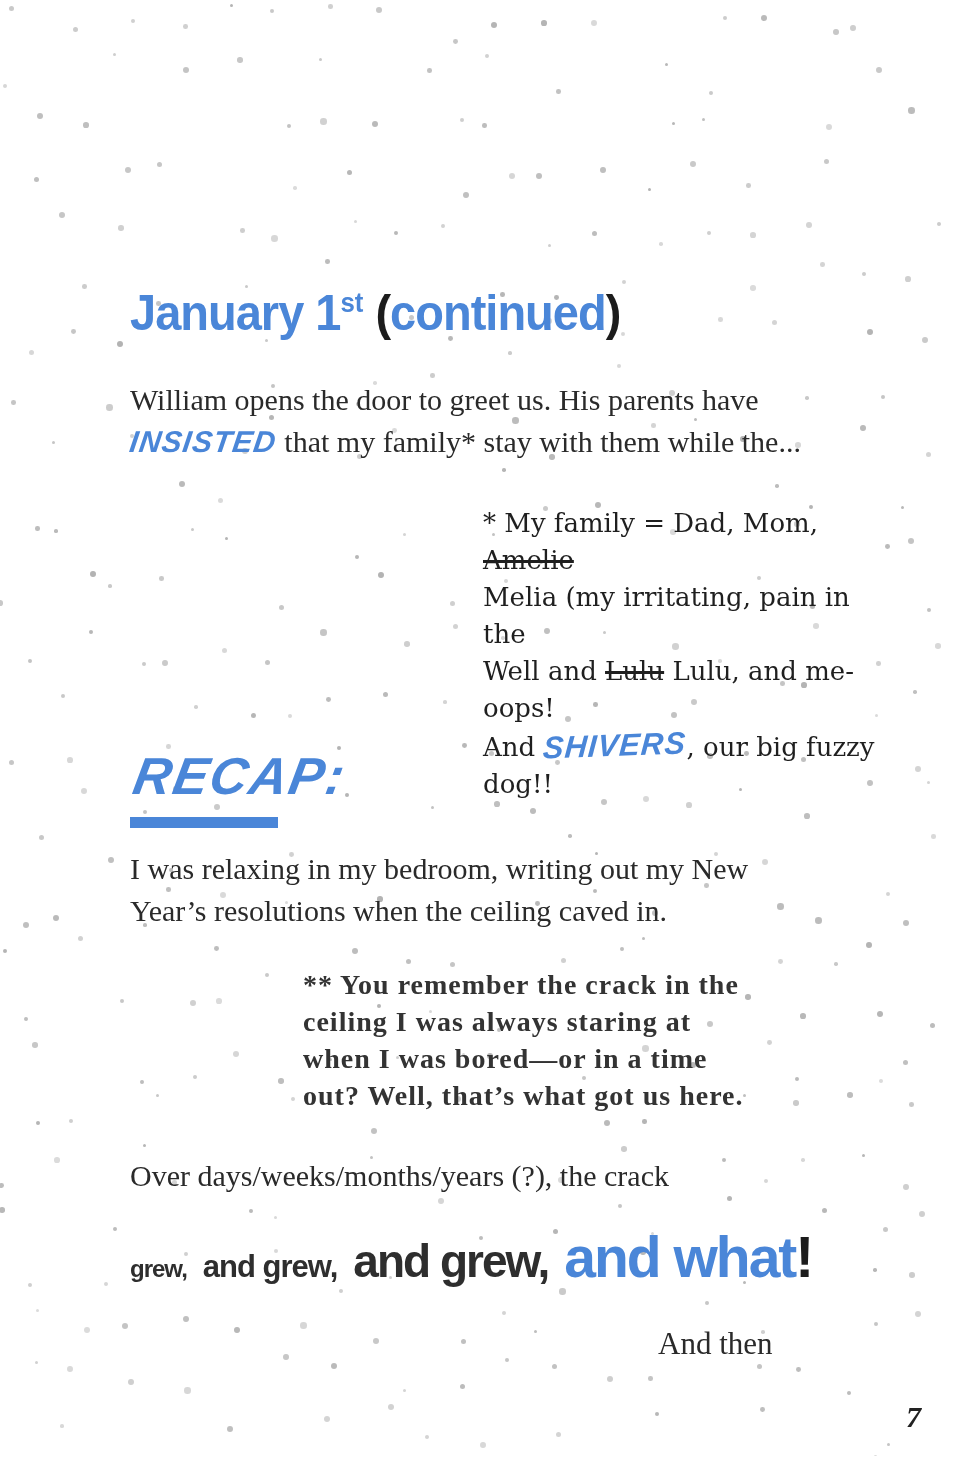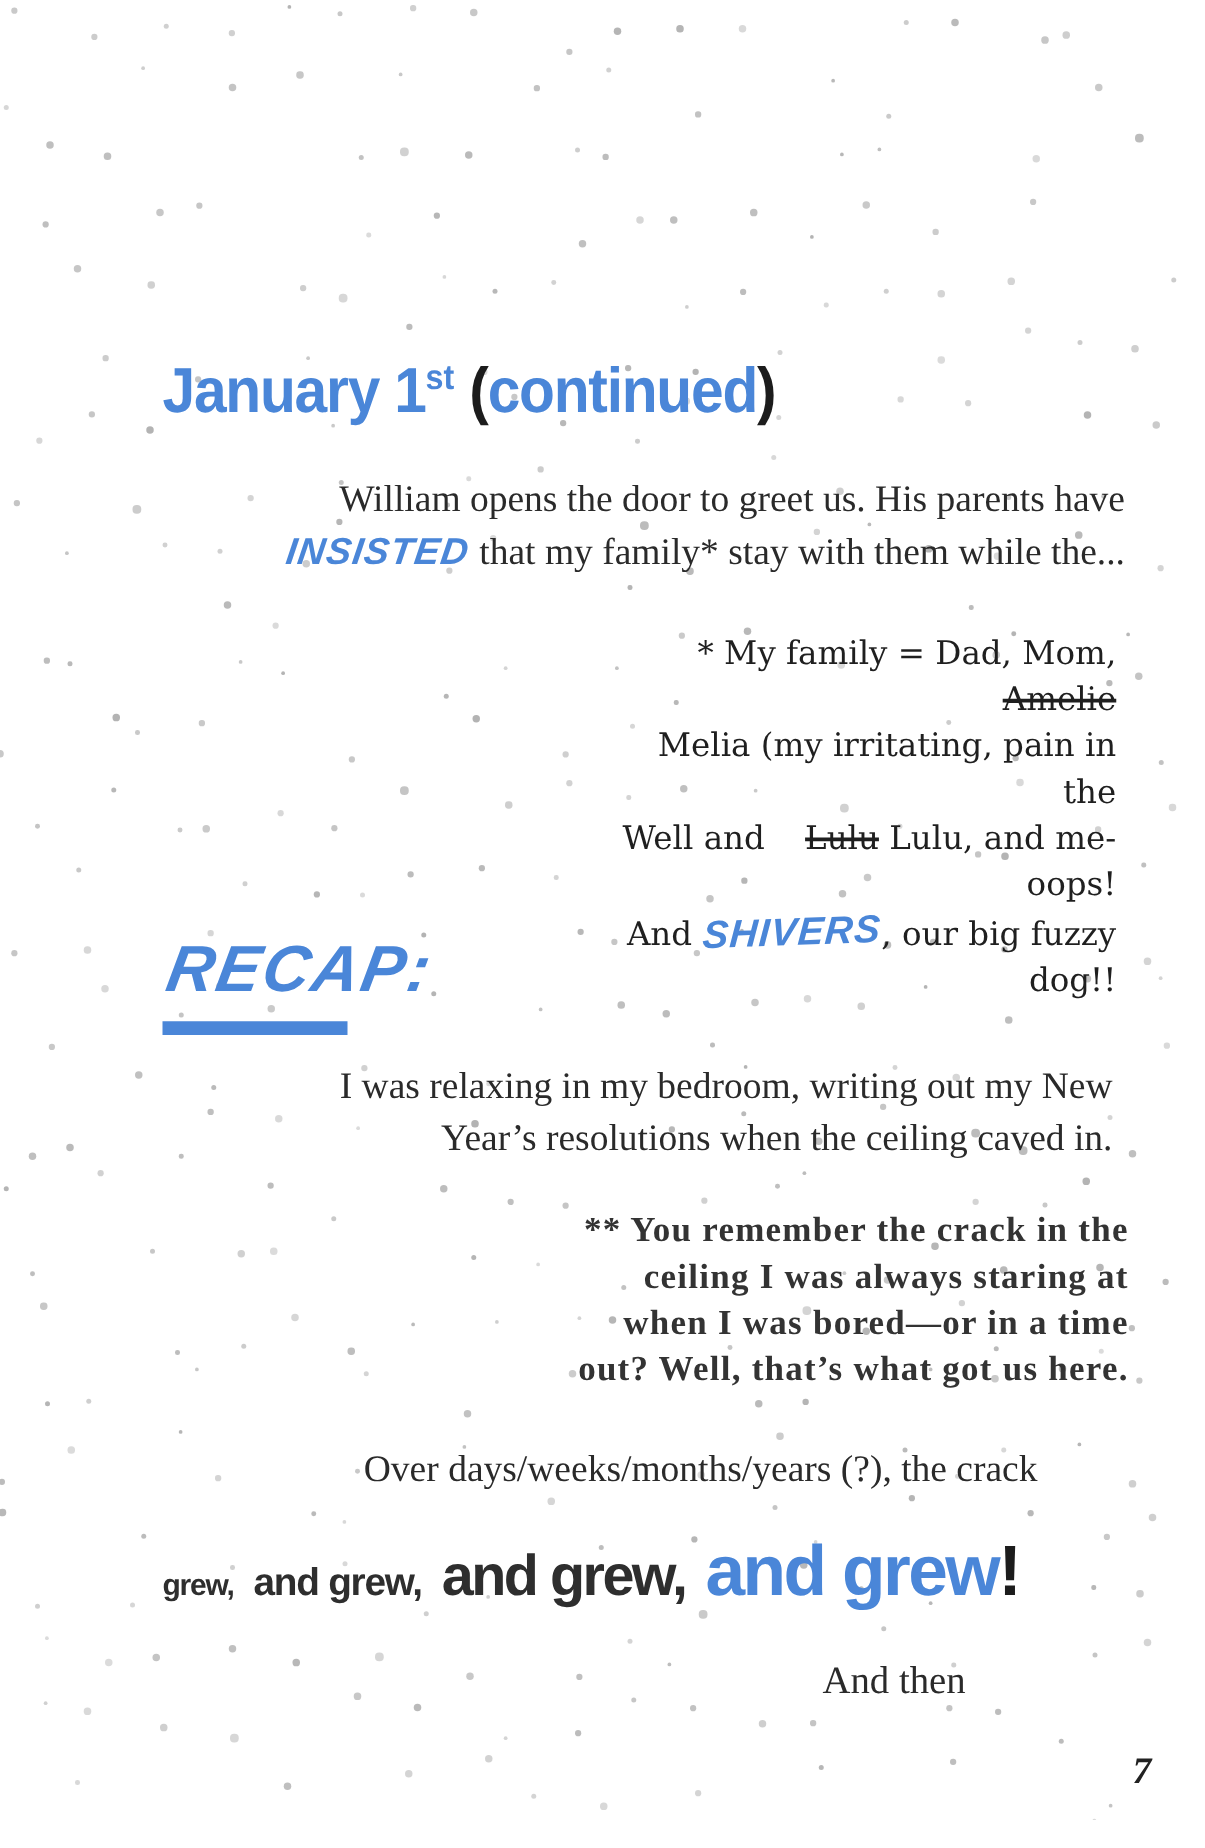--- a/index.html
+++ b/index.html
@@ -3,21 +3,20 @@
 <meta charset="utf-8">
 <style>
   * { margin:0; padding:0; box-sizing:border-box; }
   html,body { background:#ffffff; }
   .page {
     position:relative;
     width:964px; height:1456px;
     background:#ffffff;
     overflow:hidden;
     font-family:"Liberation Sans", sans-serif;
-    text-align:right;
   }
   #dots { position:absolute; inset:0; z-index:0; }
   #dots i { position:absolute; border-radius:50%; background:#8f8f8f; display:block; }
   .layer { position:absolute; z-index:1; }
 
   
   .hand {   
     font-family: cursive;
     color:#2a2a2a;
     font-size:30px;
@@ -65,21 +64,21 @@
     display:inline-block;
     transform:skewX(-8deg);
     margin-right:8px;
   }
   .problem-word {
     color:#4a86d8;
     font-weight:800;
     font-size:34px;
     letter-spacing:2px;
   }
-  .strike { text-decoration:line-through; text-decoration-thickness:2.5px;margin-left:24px; }
+  .strike { text-decoration:line-through; text-decoration-thickness:2.5px; }
   .shivers {
     color:#4a86d8;
     font-family:"Liberation Sans", sans-serif;
     font-weight:900;
     font-style:italic;
     font-size:31px;
     letter-spacing:1px;
     display:inline-block;
     transform:rotate(-2deg) skewX(-6deg);
   }
@@ -542,19 +541,19 @@
   </div>
 
   <div class="layer p3 hand">
     <div>Over days/weeks/months/years (?), the crack</div>
   </div>
 
   <div class="layer grewline">
     <span class="gw1">grew,</span>
     <span class="gw2">and grew,</span>
     <span class="gw3">and grew,</span>
-    <span class="gw4"><span class="blue">and grew</span><span class="bang">!</span></span>
+    <span class="gw4"><span class="blue">and what</span><span class="bang">!</span></span>
   </div>
 
   <div class="layer and-then hand">And then</div>
 
   <div class="layer page-number">7</div>
 </div>
 
 </body></html>

